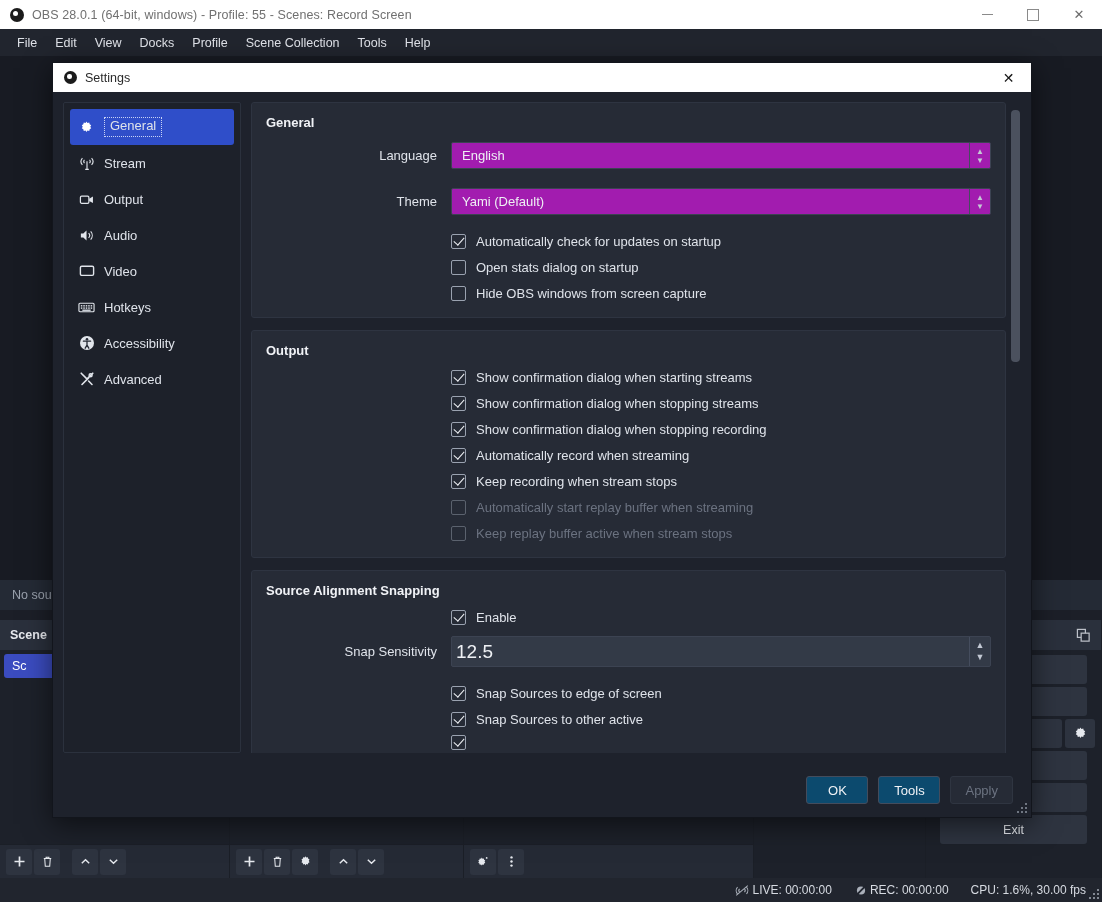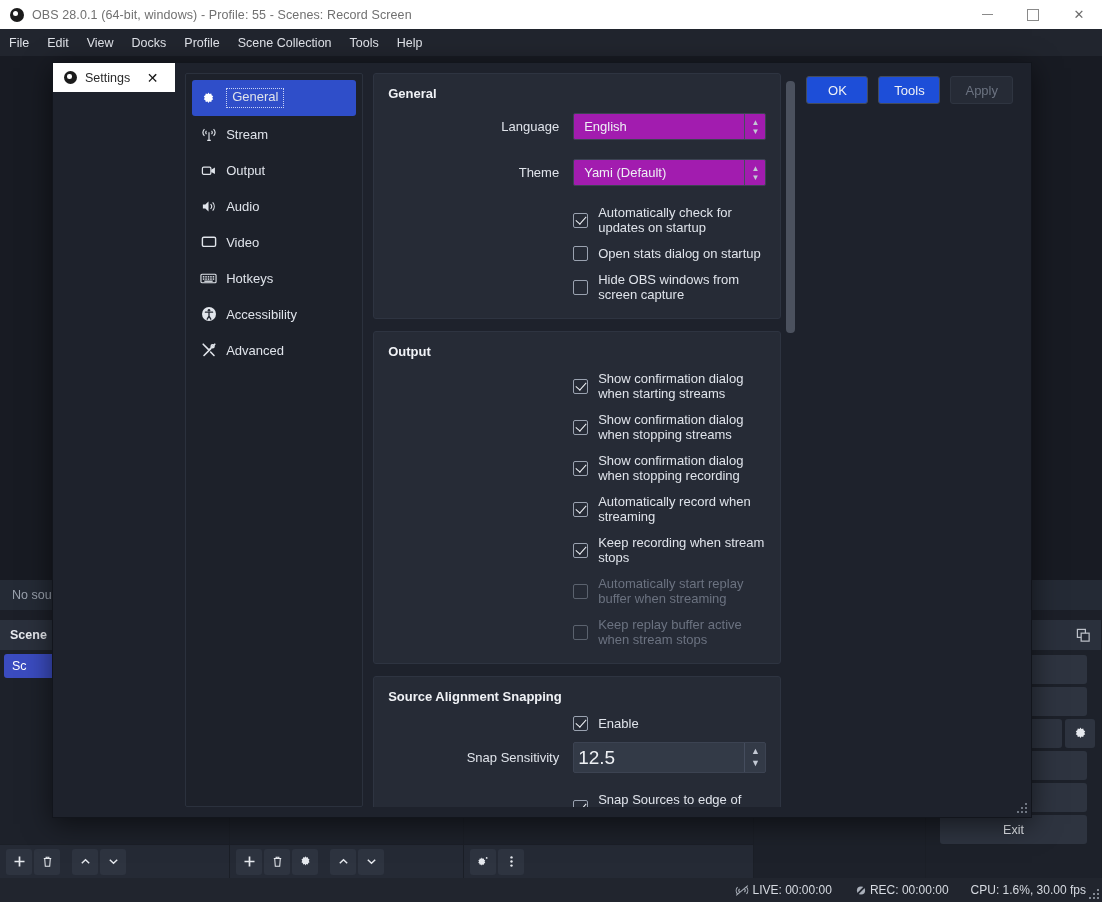--- a/index.html
+++ b/index.html
@@ -42,21 +42,21 @@
     content: ""; display: block; width: 11px; height: 1px; background: #8a8a8a;
   }
   .wincontrols .wc-max::before {
     content: ""; display: block; width: 10px; height: 10px;
     border: 1px solid #8a8a8a;
   }
 
   .menubar {
     position: absolute; left: 0; top: 29px; width: 1102px; height: 27px;
     background: #21252e;
-    display: flex; align-items: center; 
+    display: flex; align-items: center; padding-left: 8px;
   }
   .menubar .menu-item {
     padding: 4px 9px; font-size: 12.5px; color: #dfe2e8;
   }
 
   .mw-preview {
     position: absolute; left: 0; top: 56px; width: 1102px; height: 524px;
     background: #181b23;
   }
   .mw-noselect {
@@ -140,21 +140,21 @@
     position: absolute; width: 2px; height: 2px; background: #828892;
   }
 
   
   .dialog {
     position: absolute; left: 52px; top: 62px;
     width: 980px; height: 756px;
     background: #1e222c;
     border: 1px solid #12151c;
     box-shadow: 0 6px 26px rgba(0,0,0,.55);
-    display: flex; flex-direction: row;
+    display: flex; flex-direction: column;
   }
   .dlg-titlebar {
     height: 29px; background: #ffffff;
     display: flex; align-items: center; flex: none;
   }
   .dlg-titlebar .obs-logo {
     width: 13px; height: 13px; border-radius: 50%;
     background: #1b1b1b; margin-left: 11px; margin-right: 8px;
     position: relative; flex: none;
   }
@@ -273,21 +273,21 @@
     background: #4b515e; border-radius: 4px;
   }
 
   .dlg-footer {
     height: 54px; flex: none;
     display: flex; align-items: center; justify-content: flex-end;
     padding-right: 18px; gap: 10px;
   }
   .dlg-btn {
     min-width: 62px; height: 28px; padding: 0 14px;
-    border-radius: 3px; background: #1d4ed8; border: 1px solid #444c5c;
+    border-radius: 3px; background: #0c4a6e; border: 1px solid #444c5c;
     display: flex; align-items: center; justify-content: center;
     font-size: 13px; color: #f0f2f6;
   }
   .dlg-btn.disabled {
     background: #262b36; border-color: #2f3541; color: #6b7280;
   }
   .dlg-grip {
     position: absolute; right: 4px; bottom: 4px; width: 11px; height: 11px;
   }
   .dlg-grip i { position: absolute; width: 2px; height: 2px; background: #6f7682; }

